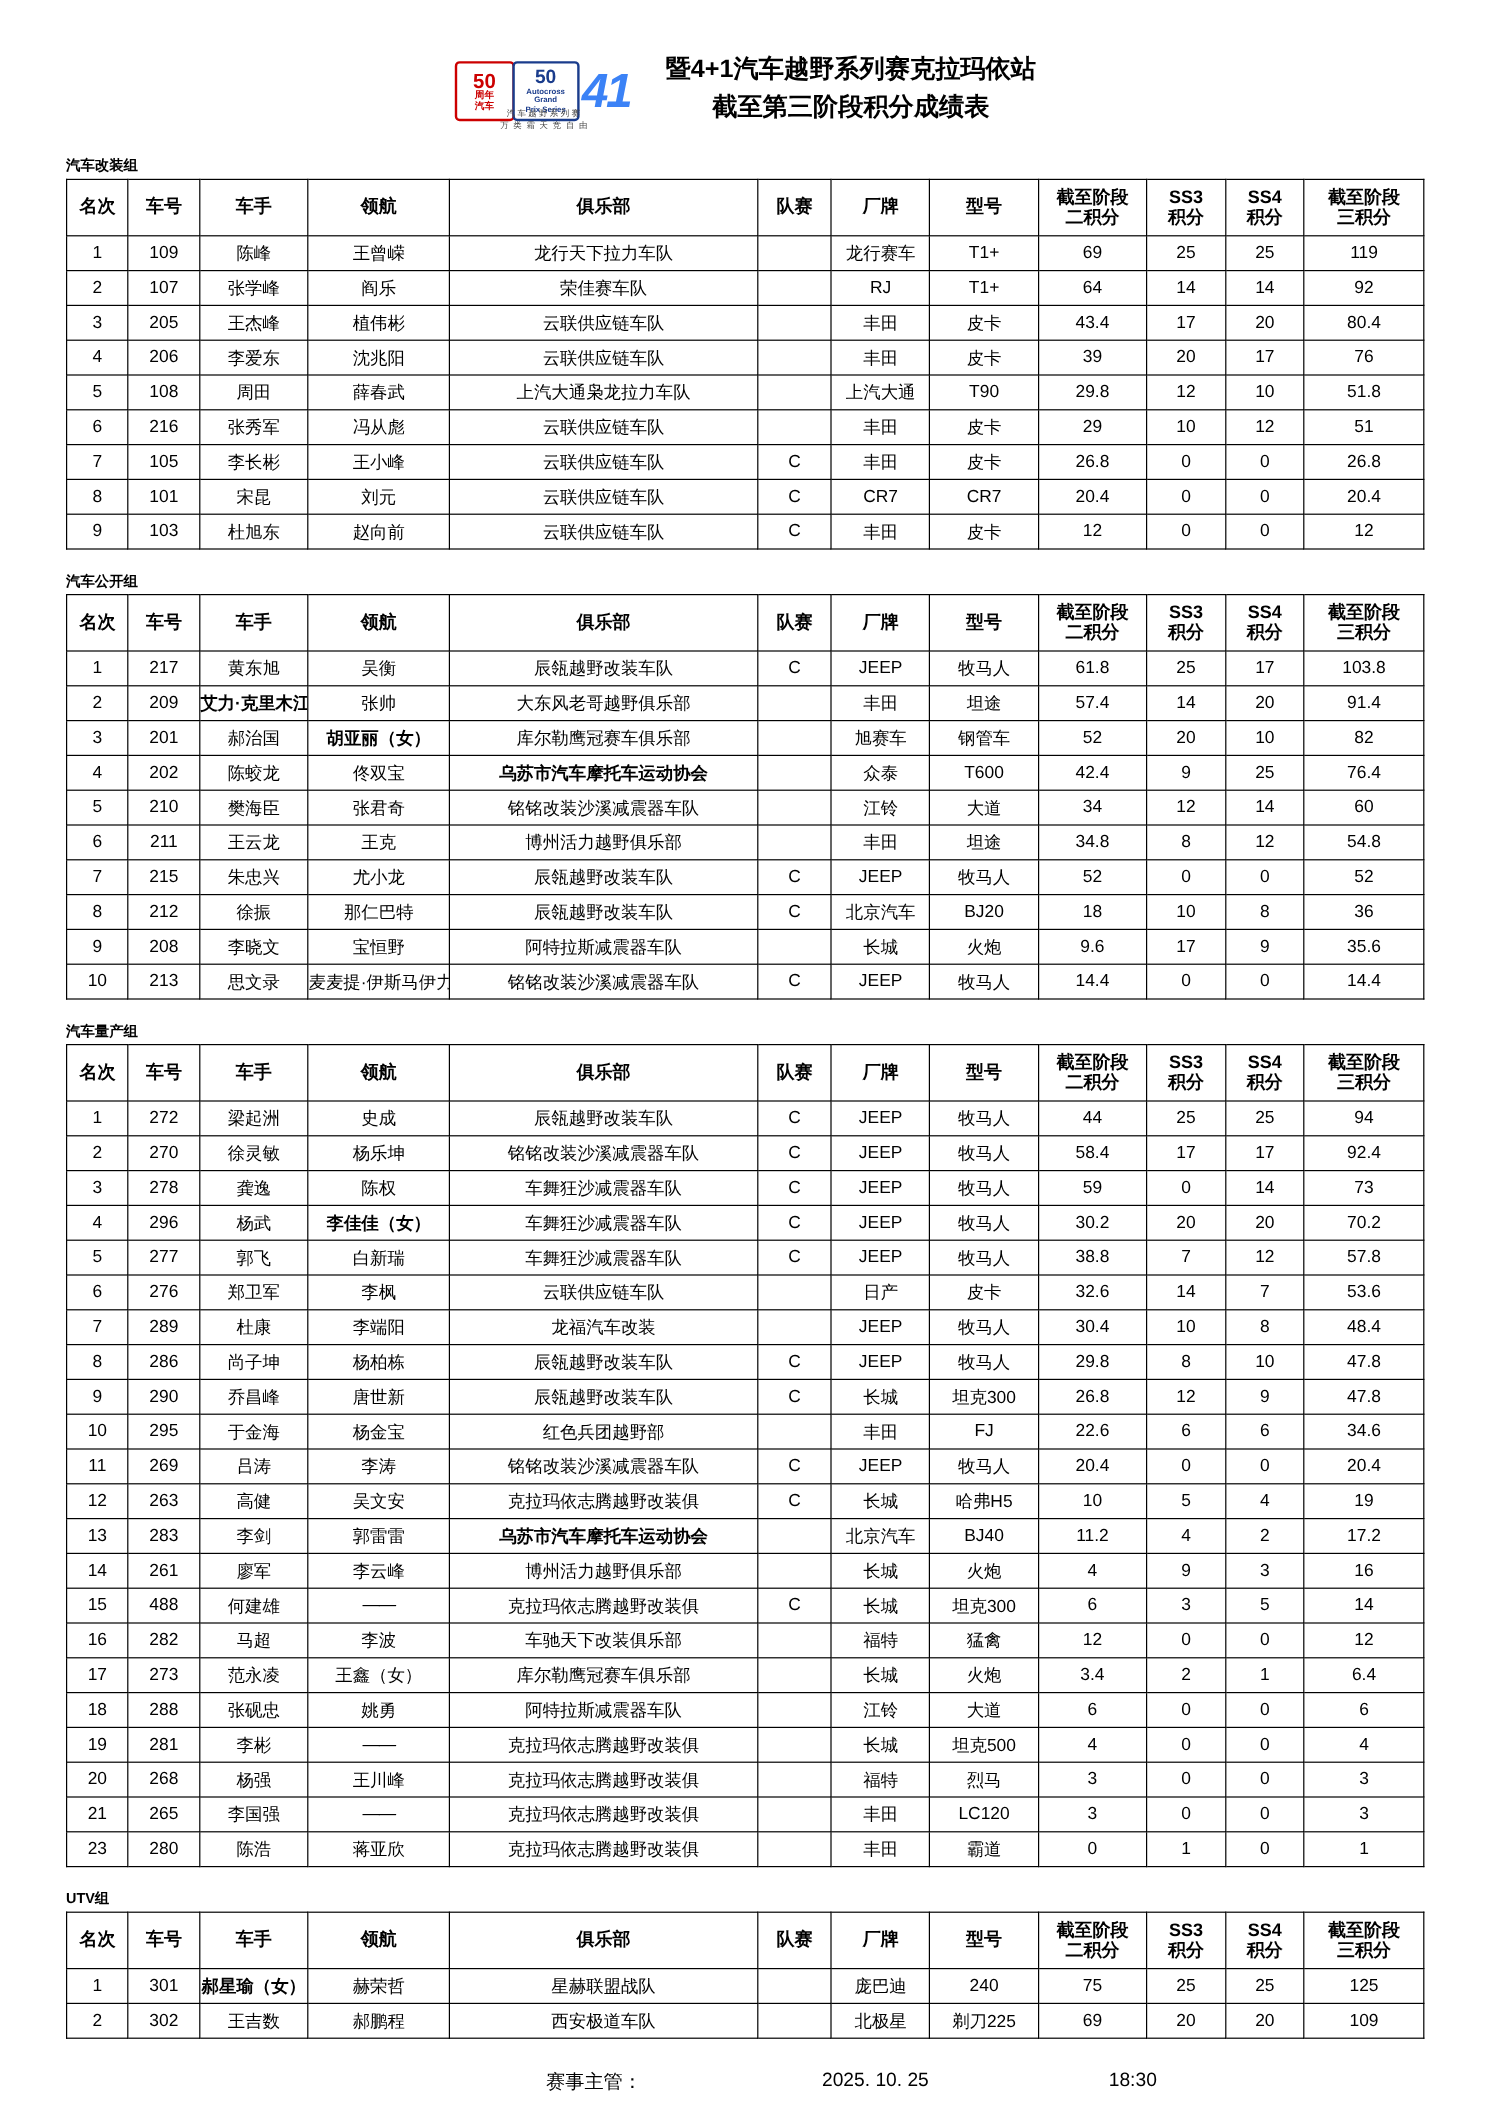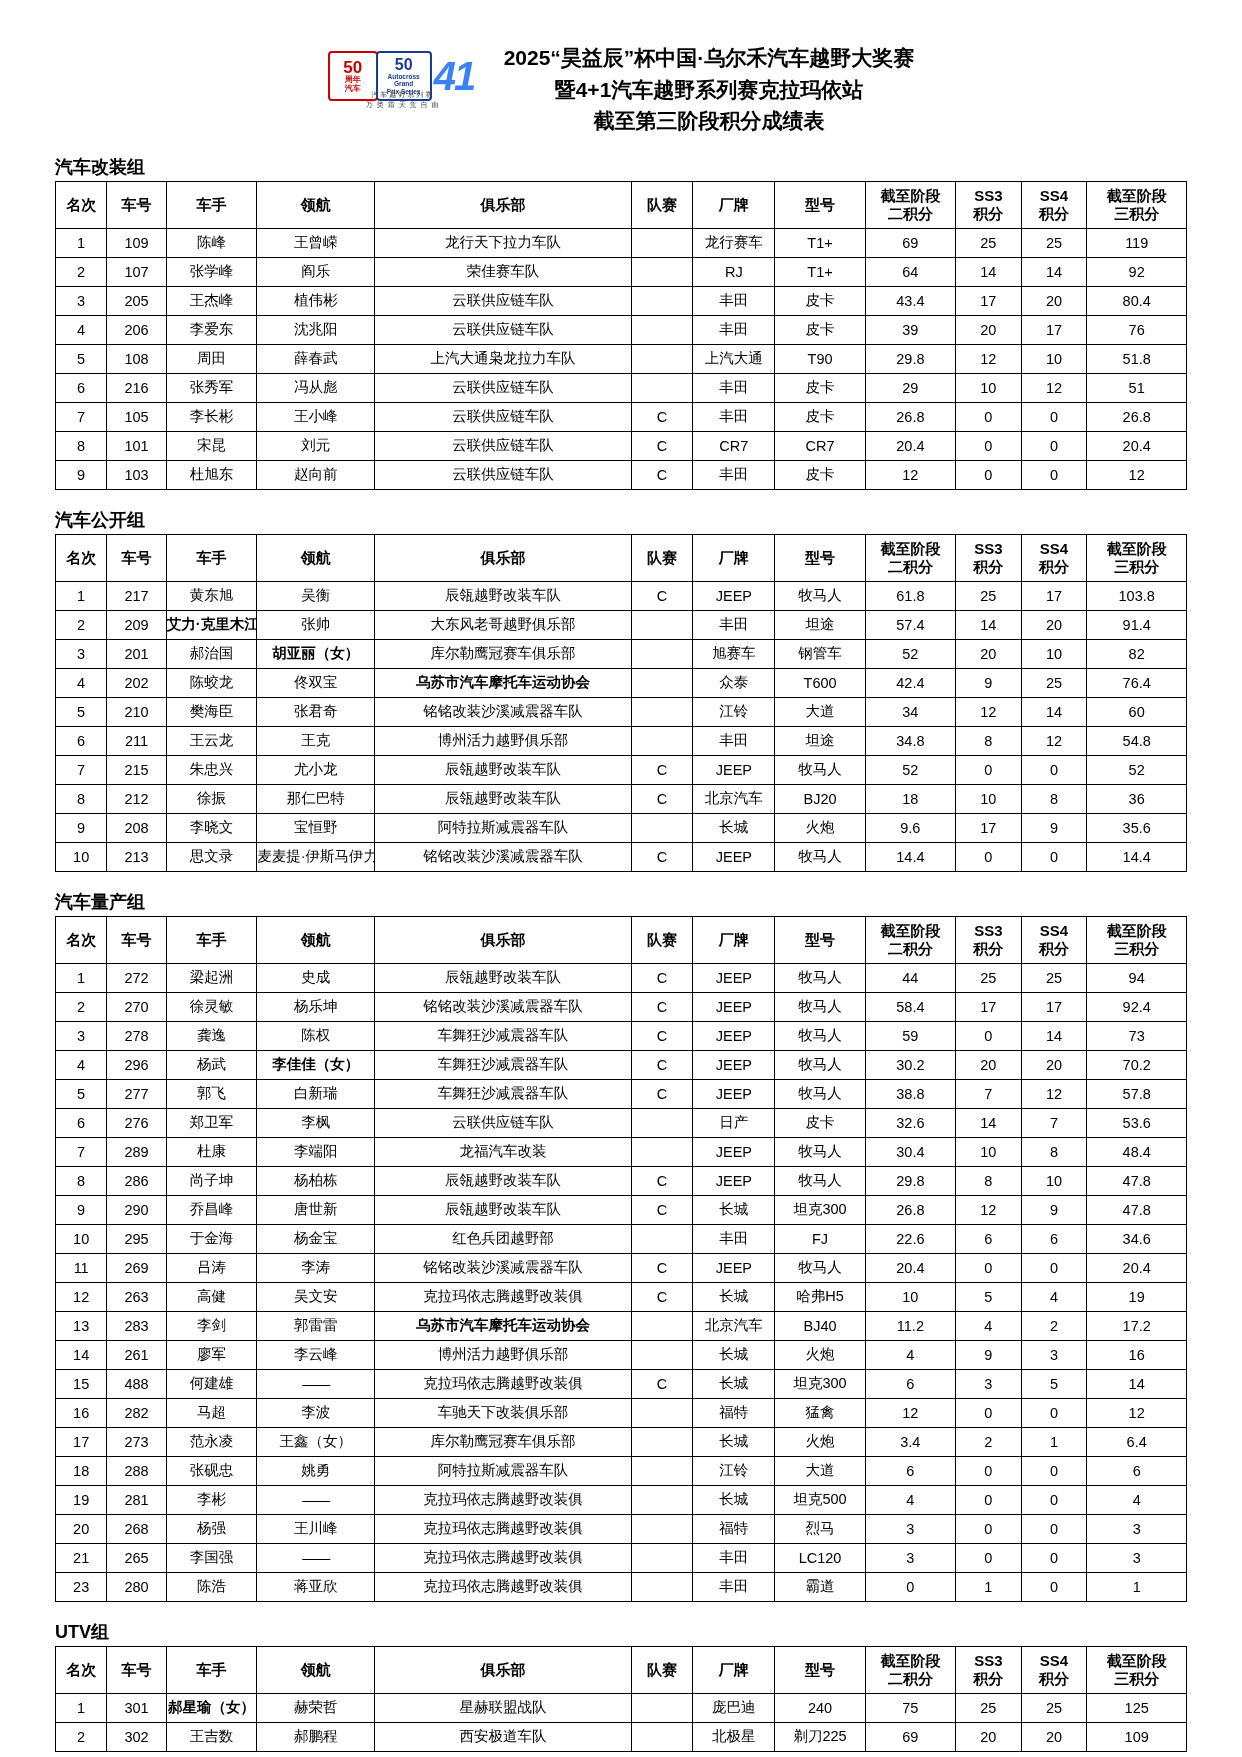--- a/index.html
+++ b/index.html
@@ -80,21 +80,21 @@
   .logo .sub-strip .cn { letter-spacing: 2px; }
   .titles {
     text-align: center;
     font-weight: bold;
     font-size: 21px;
     line-height: 1.5;
     padding-top: 2px;
   }
   
   .group-label {
-    font-size: 18px;
+    font-size: 12px;
     font-weight: bold;
     margin: 18px 0 2px 0;
   }
   
   table.rt {
     border-collapse: collapse;
     width: 100%;
     table-layout: fixed;
     font-size: 14px;
   }
@@ -160,21 +160,20 @@
         <span>Grand</span>
         <span>Prix Series</span>
       </div>
       <div class="big41">41</div>
       <div class="sub-strip">
         <div class="cn">汽车越野系列赛</div>
         <div>万 类 霜 天 竞 自 由</div>
       </div>
     </div>
     <div class="titles">
-      <div>2025“昊益辰”杯中国·乌尔禾汽车越野大奖赛</div>
       <div>暨4+1汽车越野系列赛克拉玛依站</div>
       <div>截至第三阶段积分成绩表</div>
     </div>
   </div>
 
   <div id="tables">
       <div class="group-label">汽车改装组</div>
       <table class="rt">
         <colgroup>
           <col class="c-rank">

